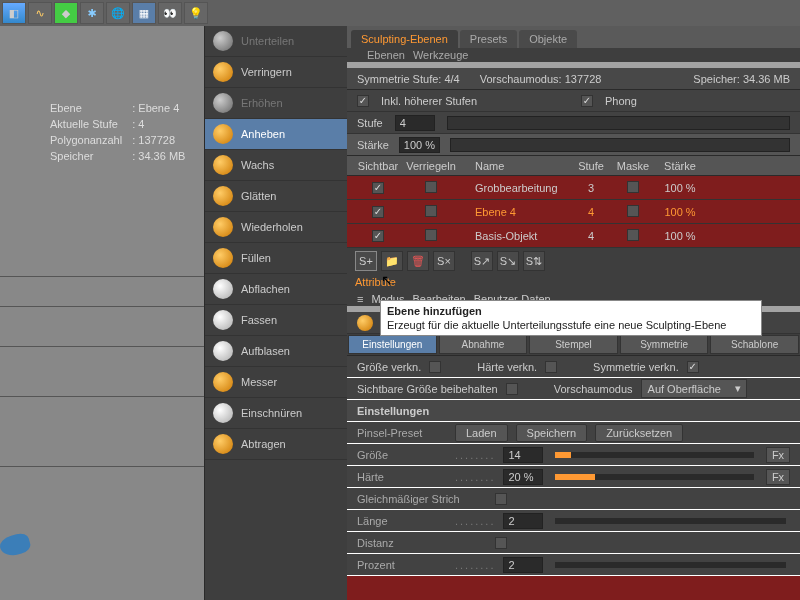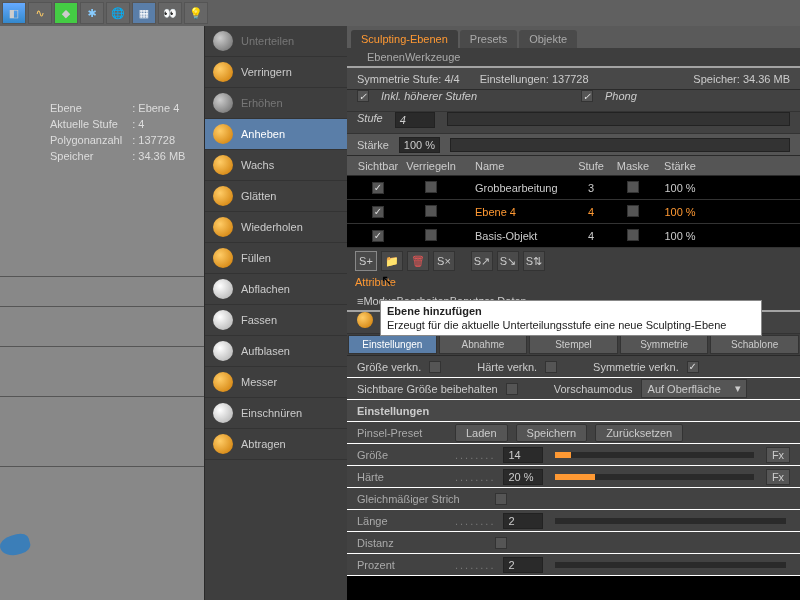--- a/index.html
+++ b/index.html
@@ -12,28 +12,28 @@
 .viewport-info td:first-child { padding-right: 8px; }
 .hline { position: absolute; width: 100%; height: 1px; background: #555; }
 .shape { position: absolute; left: 0; bottom: 45px; width: 30px; height: 20px; background: #3b7eb8; border-radius: 50% 40% 40% 60%; transform: rotate(-15deg); }
 .tool-panel { width: 143px; background: #3e3e3e; border-left: 1px solid #2a2a2a; overflow-y: hidden; }
 .tool-row { height: 31px; display: flex; align-items: center; padding-left: 8px; gap: 8px; border-bottom: 1px solid #333; cursor: pointer; }
 .tool-row.disabled { color: #777; }
 .tool-row.selected { background: #5a7ea8; color: #fff; }
 .tool-icon { width: 20px; height: 20px; border-radius: 50%; background: radial-gradient(circle at 35% 35%, #ffcc66, #cc7700); flex-shrink: 0; }
 .tool-icon.gray { background: radial-gradient(circle at 35% 35%, #ccc, #666); }
 .tool-icon.white { background: radial-gradient(circle at 35% 35%, #fff, #aaa); }
-.right-panel { flex: 1; background: #000000; display: flex; flex-direction: column; overflow: hidden; }
+.right-panel { flex: 1; background: #7f1d1d; display: flex; flex-direction: column; overflow: hidden; }
 .tab-bar { height: 22px; display: flex; align-items: flex-end; background: #5a5a5a; padding-left: 4px; gap: 2px; }
 .tab { padding: 3px 10px; background: #4a4a4a; color: #aaa; border-radius: 3px 3px 0 0; cursor: pointer; }
 .tab.active { background: #3e3e3e; color: #ff9933; }
-.sub-tabs { height: 20px; display: flex; align-items: center; background: #3e3e3e; padding-left: 20px; gap: 0; border-bottom: 2px solid #a3a3a3; }
+.sub-tabs { height: 20px; display: flex; align-items: center; background: #3e3e3e; padding-left: 20px; gap: 8px; border-bottom: 6px solid #a3a3a3; }
 .sub-tabs span { color: #aaa; cursor: pointer; }
 .info-row { height: 22px; display: flex; align-items: center; padding: 0 10px; gap: 20px; background: #484848; border-bottom: 1px solid #2a2a2a; font-size: 11px; }
-.option-row { height: 22px; display: flex; align-items: flex-start; padding: 0 10px; gap: 12px; background: #424242; border-bottom: 1px solid #333; font-style: italic; }
+.option-row { height: 22px; display: flex; align-items: center; padding: 0 10px; gap: 12px; background: #424242; border-bottom: 1px solid #333; }
 .checkbox { width: 12px; height: 12px; background: #555; border: 1px solid #333; display: inline-flex; align-items: center; justify-content: center; }
 .checkbox.checked::after { content: "✓"; font-size: 10px; color: #ddd; }
 .section-head { height: 22px; display: flex; align-items: center; padding: 0 10px; gap: 10px; background: #555; border-bottom: 1px solid #2a2a2a; }
 .spinner { height: 16px; background: #2a2a2a; border: 1px solid #222; padding: 0 4px; display: inline-flex; align-items: center; min-width: 40px; }
 .table-head { height: 20px; display: flex; align-items: center; background: #555; border-bottom: 1px solid #2a2a2a; padding: 0 8px; }
 .table-head div { color: #ccc; }
 .table-row { height: 24px; display: flex; align-items: center; padding: 0 8px; border-bottom: 1px solid #333; }
 .table-row.sel { color: #ff9933; }
 .c1 { width: 46px; text-align: center; }
 .c2 { width: 60px; text-align: center; }
@@ -172,21 +172,21 @@
       <div class="tab active">Sculpting-Ebenen</div>
       <div class="tab">Presets</div>
       <div class="tab">Objekte</div>
     </div>
     <div class="sub-tabs">
       <span>Ebenen</span>
       <span>Werkzeuge</span>
     </div>
     <div class="info-row">
       <span><span>Symmetrie Stufe:</span> <span>4/4</span></span>
-      <span><span>Einstellungen:</span> <span>137728</span></span>
+      <span><span>Vorschaumodus:</span> <span>137728</span></span>
       <span style="margin-left:auto"><span>Speicher:</span> <span>34.36 MB</span></span>
     </div>
     <div class="option-row">
       <span class="checkbox checked"></span>
       <span>Inkl. höherer Stufen</span>
       <span style="width:80px"></span>
       <span class="checkbox checked"></span>
       <span>Phong</span>
     </div>
     <div class="option-row">

